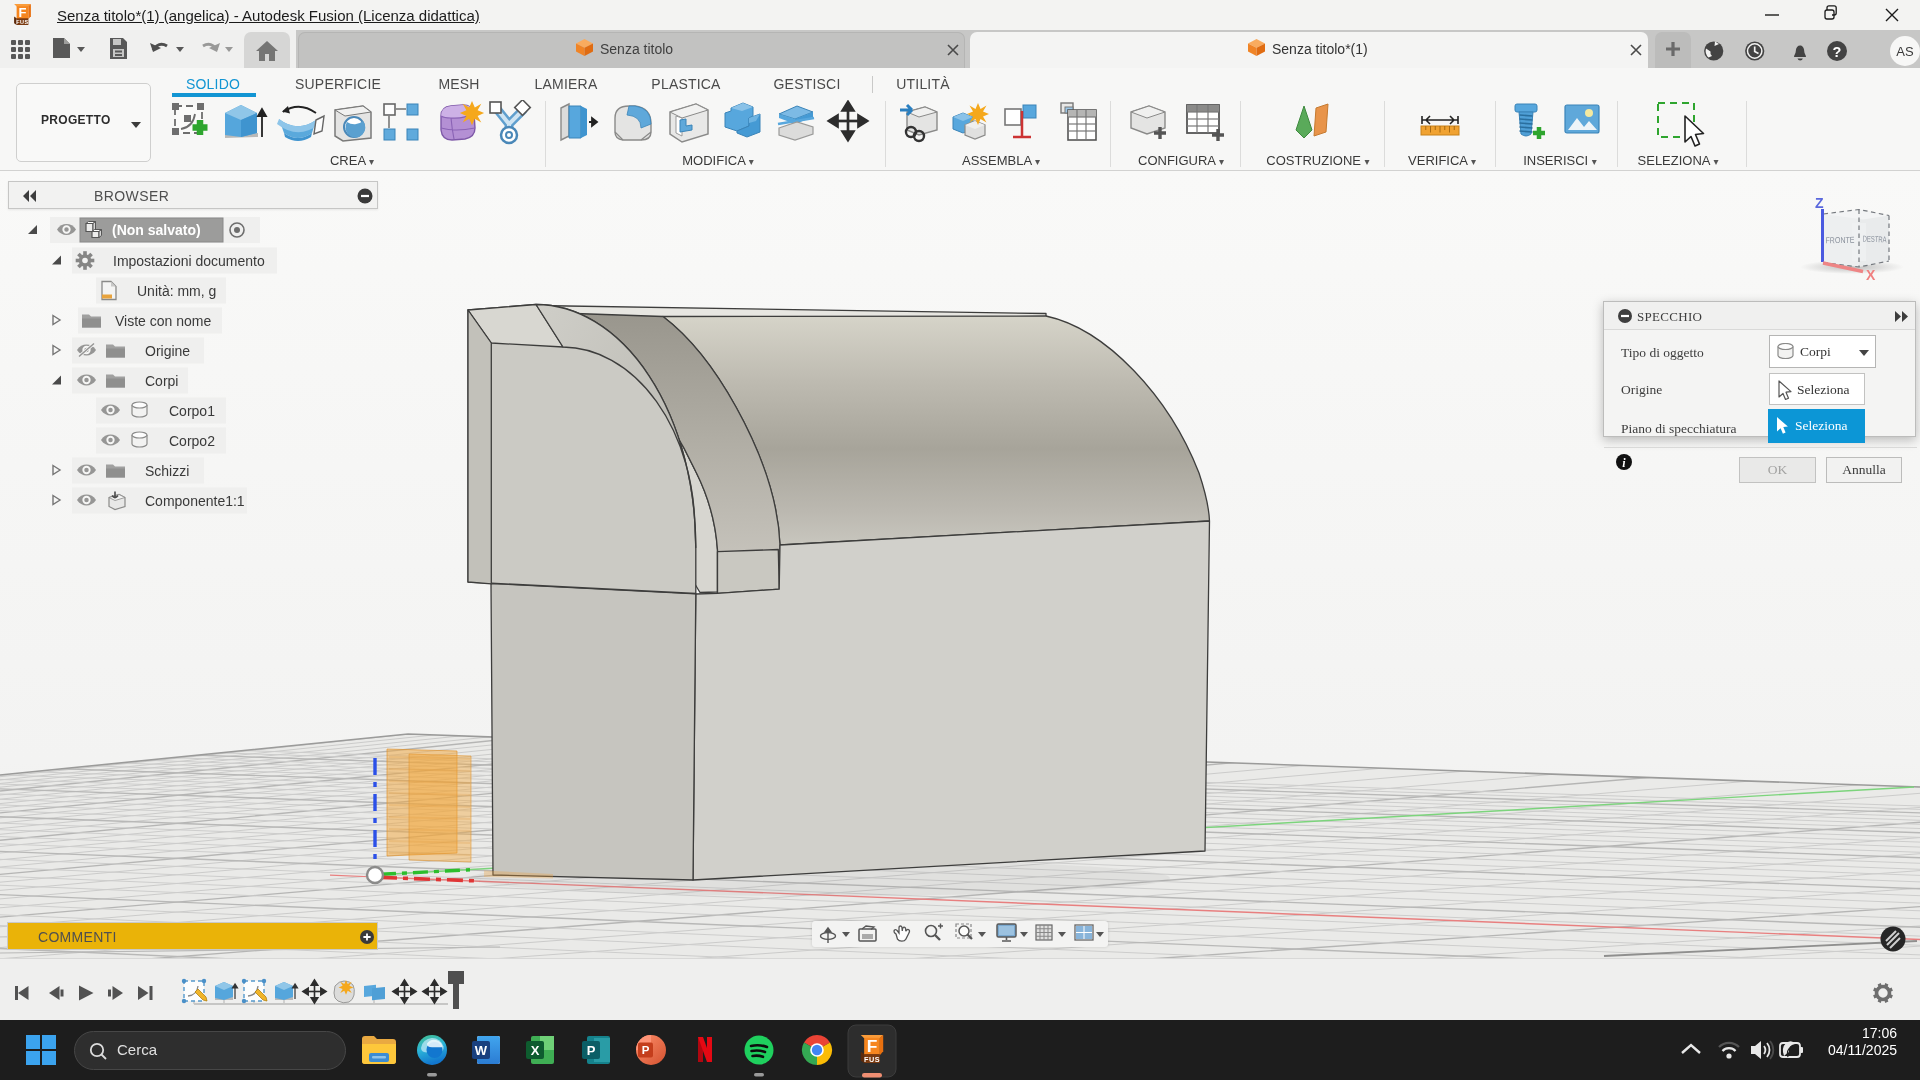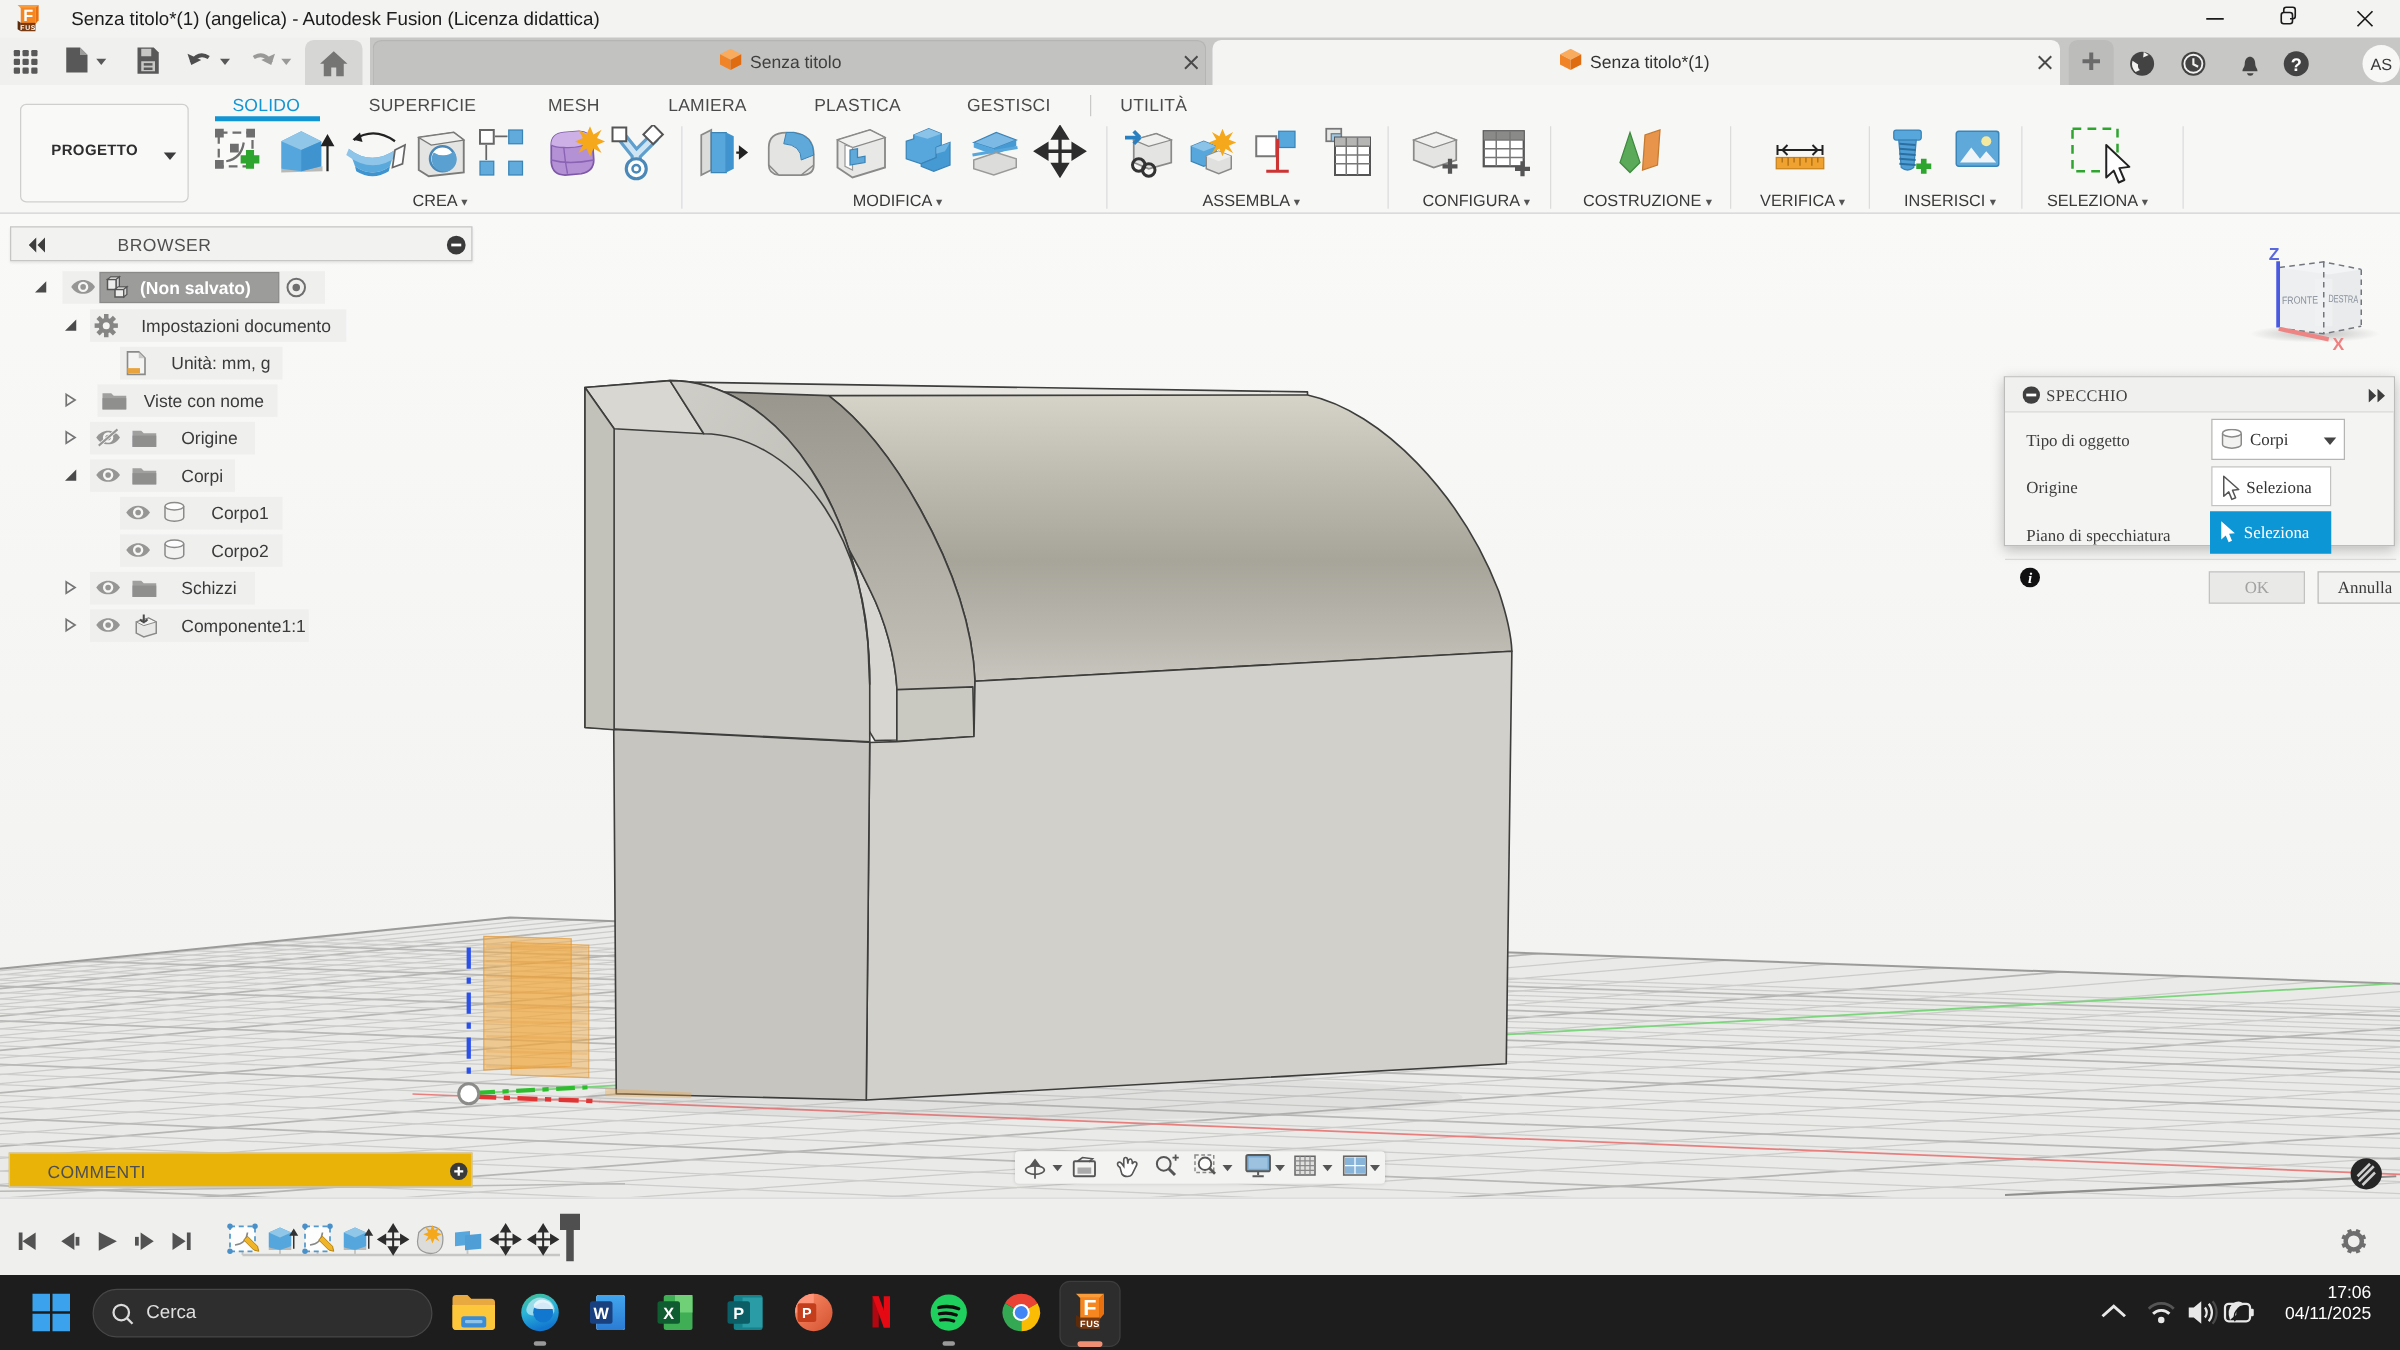--- a/index.html
+++ b/index.html
@@ -1,38 +1,38 @@
 <!DOCTYPE html>
 <html><head><meta charset="utf-8"><title>f</title><style>
 *{margin:0;padding:0;box-sizing:border-box;}
 html,body{width:1920px;height:1080px;overflow:hidden;font-family:"Liberation Sans",sans-serif;}
 #app{position:relative;width:1920px;height:1080px;background:#f6f6f5;}
 .abs{position:absolute;}
 
 #titlebar{position:absolute;left:0;top:0;width:1920px;height:30px;background:#f3f3f2;}
-#titlebar .txt{position:absolute;left:57px;top:7px;font-size:15px;color:#1b1b1b;}
+#titlebar .txt{position:absolute;left:57px;top:7px;font-size:15px;color:#1b1b1b;text-decoration:underline;}
 
 #tabrow{position:absolute;left:0;top:30px;width:1920px;height:38px;background:#f0f0ef;}
 .tab{position:absolute;top:2px;height:36px;border-radius:7px 7px 0 0;}
 
 #ribbon{position:absolute;left:0;top:68px;width:1920px;height:103px;background:#f7f7f6;border-bottom:1px solid #d2d2d1;}
 .rtab{position:absolute;top:8px;font-size:14px;color:#4a4a4a;letter-spacing:0.2px;}
 .glabel{position:absolute;top:85px;font-size:13px;color:#393939;white-space:nowrap;}
 .gdiv{position:absolute;top:33px;width:1px;height:66px;background:#dcdcdb;}
 #progetto{position:absolute;left:16px;top:15px;width:135px;height:79px;background:#f9f9f8;border:1px solid #cfcfce;border-radius:5px;}
 #progetto span{position:absolute;left:24px;top:29px;font-size:12px;font-weight:bold;color:#2d2d2d;letter-spacing:0.3px;}
 
 #bheader{position:absolute;left:8px;top:181px;width:370px;height:28px;background:#f2f2f1;border:1px solid #c6c6c5;box-shadow:0 1px 2px rgba(0,0,0,0.08);}
 #bheader .t{position:absolute;left:37px;top:6px;font-size:14px;color:#4f4f4f;letter-spacing:0.4px;margin-left:48px;}
 
 #dlg{position:absolute;left:1603px;top:301px;width:313px;height:136px;background:#f4f4f3;border:1px solid #bcbcbb;box-shadow:0 3px 10px rgba(0,0,0,0.25);font-family:Liberation Serif, serif;}
 #dlg .hd{position:absolute;left:0;top:0;right:0;height:28px;background:#f0f0ef;border-bottom:1px solid #d9d9d8;}
 #dlg .hd .t{position:absolute;left:33px;top:7px;font-size:13px;color:#3d3d3d;letter-spacing:0.3px;}
 .dlbl{position:absolute;font-size:13.5px;color:#3d3d3d;}
-.dbtn{position:absolute;font-size:13.5px;margin-left:28px;}
+.dbtn{position:absolute;font-size:13.5px;}
 
 #commenti{position:absolute;left:7px;top:922px;width:371px;height:28px;background:#eab308;border:1px solid #c9c9c8;}
 #commenti .t{position:absolute;left:30px;top:6px;font-size:14px;color:#4f4f4f;letter-spacing:0.3px;}
 
 #navbar{position:absolute;left:812px;top:921px;width:296px;height:26px;background:#f3f3f2;border-radius:3px;box-shadow:0 0 3px rgba(0,0,0,0.15);}
 
 #timeline{position:absolute;left:0;top:958px;width:1920px;height:62px;background:#efefee;border-top:1px solid #d8d8d7;}
 
 #taskbar{position:absolute;left:0;top:1020px;width:1920px;height:60px;background:#1d1d1d;}
 #search{position:absolute;left:74px;top:11px;width:272px;height:39px;background:#2e2e2e;border:1px solid #474747;border-radius:20px;}

